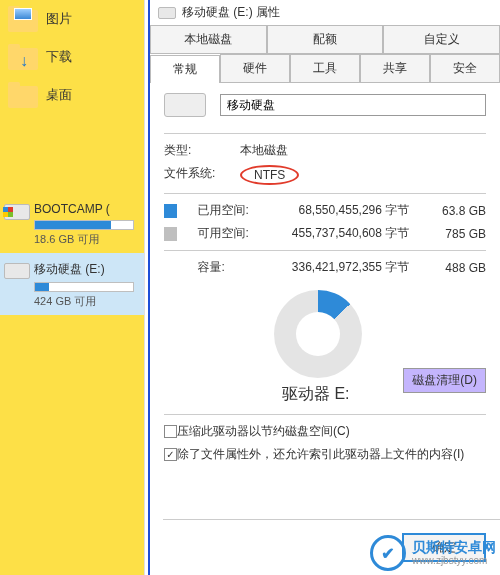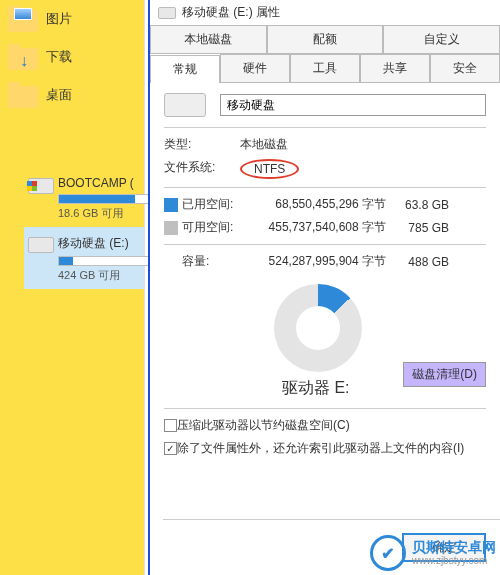--- a/index.html
+++ b/index.html
@@ -51,22 +51,21 @@
   }
   .folder-arrow {
     position: absolute;
     top: 8px; left: 12px;
     color: #2578c9;
     font-size: 16px;
     font-weight: bold;
   }
   .folder-label { font-size: 13px; }
   .drive-list {
-    margin-top: 54px;
-    padding-left: 24px;
+    margin-top: 80px;
   }
   .drive-item {
     padding: 8px 6px 6px 34px;
     position: relative;
   }
   .drive-item.selected { background: #cde6f7; }
   .drive-icon {
     position: absolute;
     left: 4px; top: 10px;
     width: 26px; height: 16px;
@@ -124,21 +123,21 @@
     position: relative;
     top: 1px;
   }
   .content {
     padding: 10px 14px 0 14px;
   }
   .drive-row {
     display: flex;
     align-items: center;
     gap: 14px;
-    margin-bottom: 10px;
+    margin-bottom: 16px;
   }
   .big-drive-icon {
     width: 42px; height: 24px;
     background: #eee;
     border: 1px solid #bbb;
     border-radius: 3px;
   }
   .name-input {
     flex: 1;
     border: 1px solid #999;
@@ -152,21 +151,21 @@
   .circ {
     display: inline-block;
     border: 2px solid #e13b2b;
     border-radius: 50%;
     padding: 1px 12px;
   }
   .usage-row {
     display: flex;
     align-items: center;
     margin: 6px 0;
-    gap: 4px;
+    gap: 20px;
   }
   .swatch { width: 14px; height: 14px; }
   .sw-used { background: #2e8ad8; }
   .sw-free { background: #bfbfbf; }
   .usage-label { width: 60px; }
   .usage-bytes { width: 140px; text-align: right; }
   .usage-gb { width: 55px; text-align: right; margin-left: 4px; }
   .donut-wrap {
     position: relative;
     height: 120px;
@@ -349,21 +348,21 @@
     <div class="usage-row">
       <span class="swatch sw-free"></span>
       <span class="usage-label">可用空间:</span>
       <span class="usage-bytes">455,737,540,608 字节</span>
       <span class="usage-gb">785 GB</span>
     </div>
     <div class="sep"></div>
     <div class="usage-row">
       <span style="width:14px"></span>
       <span class="usage-label">容量:</span>
-      <span class="usage-bytes">524,287,995,904 字节</span>
+      <span class="usage-bytes">336,421,972,355 字节</span>
       <span class="usage-gb">488 GB</span>
     </div>
 
     <div class="donut-wrap">
       <div class="donut"></div>
       <div class="donut-label">驱动器 E:</div>
       <div class="cleanup-btn">磁盘清理(D)</div>
     </div>
     <div class="sep"></div>
 

